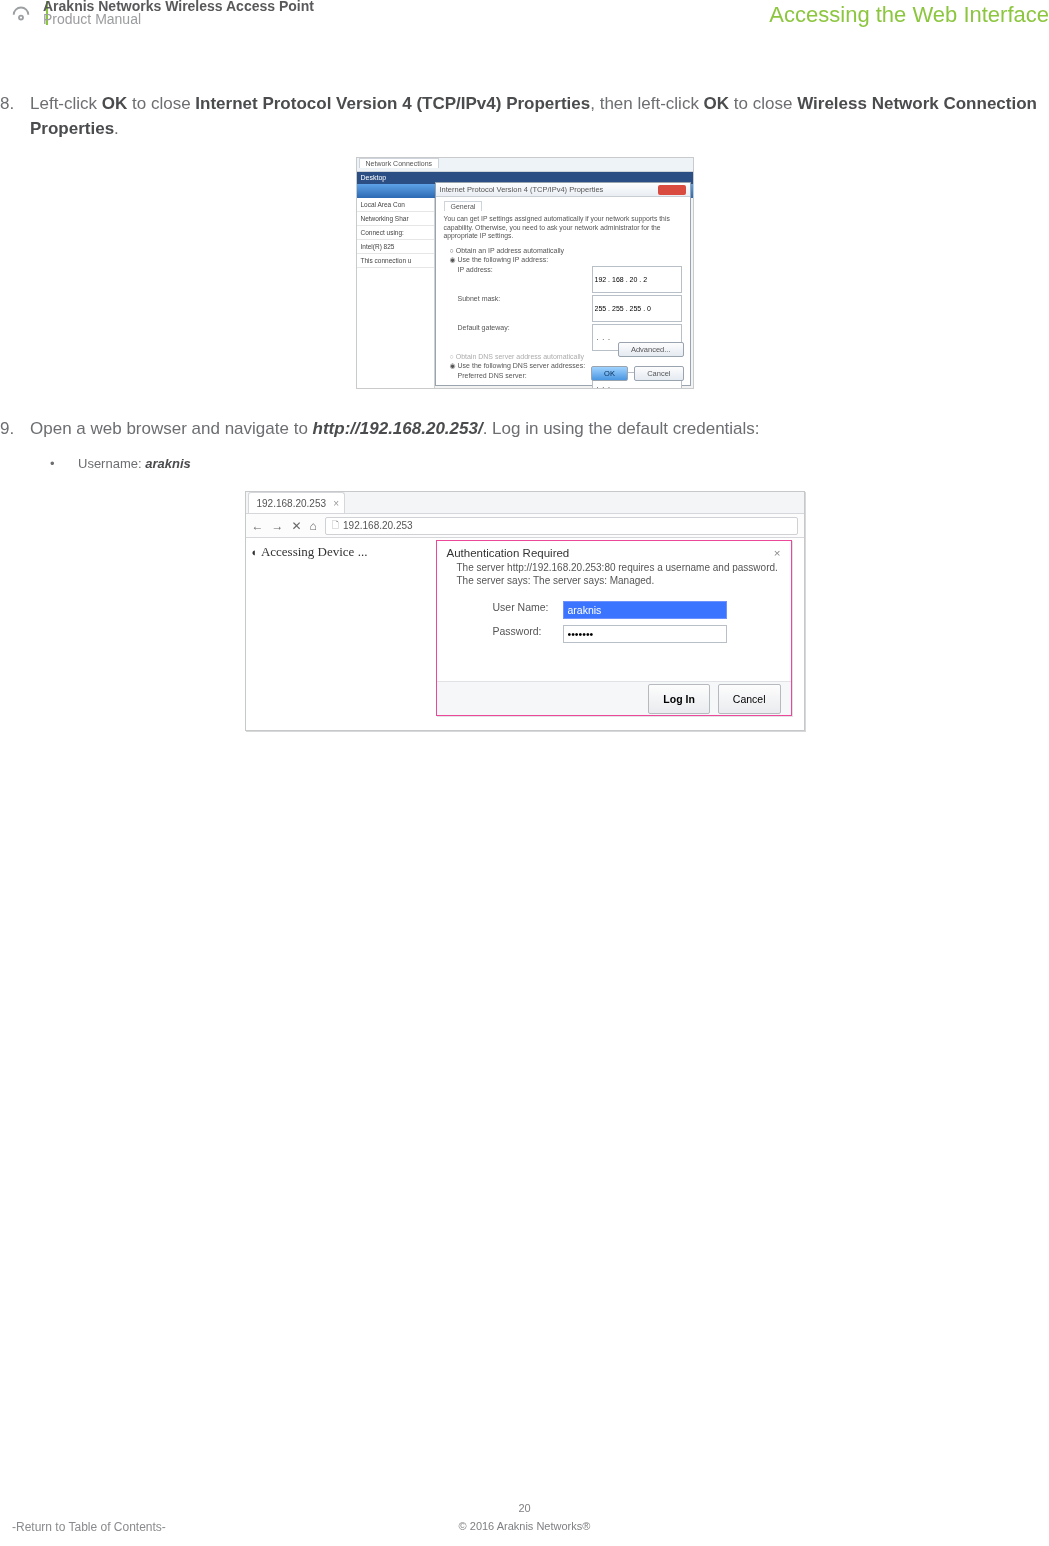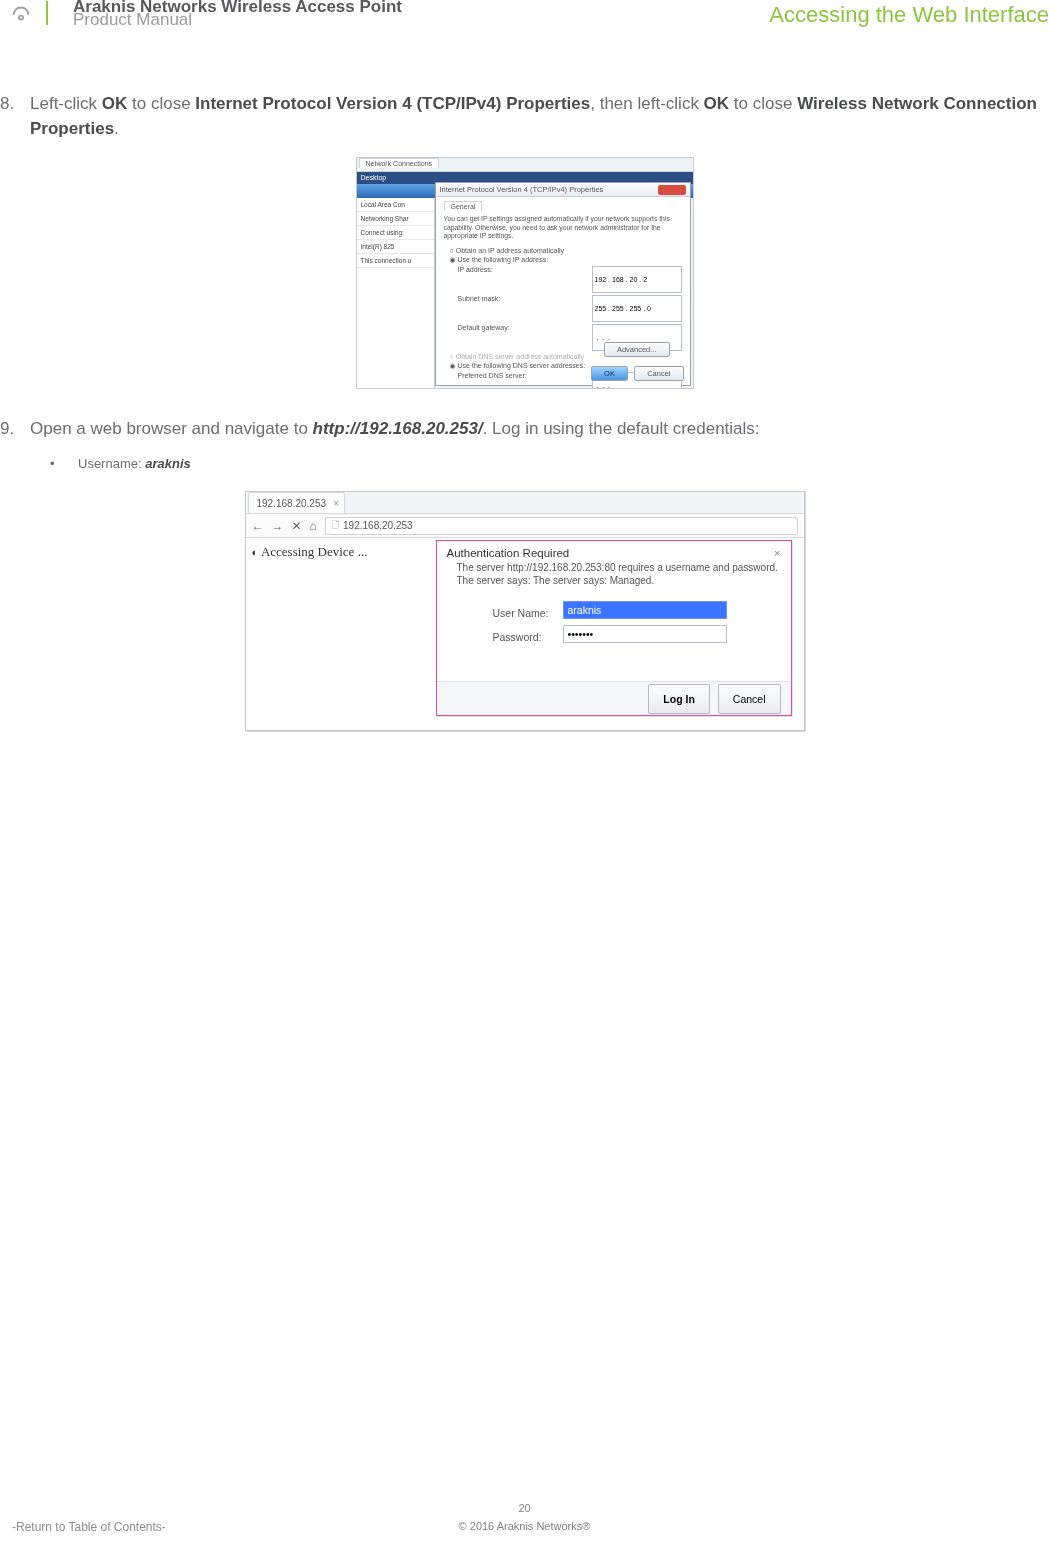--- a/index.html
+++ b/index.html
@@ -18,21 +18,21 @@
   .logo-cell {
     position: absolute; left: 0; top: 0; width: 42px; height: 26px;
     display:flex; align-items:center; justify-content:center;
   }
   .logo-cell svg { width:22px; height:22px; }
   .green-rule {
     position:absolute; left:46px; top:1px; width:2px; height:24px;
     background:#8cc63f;
   }
   .prod-text {
-    position:absolute; left:73px; top:0; font-size:17px; line-height:13px;
+    position:absolute; left:43px; top:0; font-size:14px; line-height:13px;
   }
   .prod-text .line1 { color:#59595b; font-weight:600; }
   .prod-text .line2 { color:#9b9c9e; }
   .section-title {
     position:absolute; right:0; top:2px;
     color:#8cc63f; font-size:22px; font-weight:500;
   }
 
   
   .content { padding: 62px 0 0 0; }
@@ -77,21 +77,21 @@
   .f1-radio { font-size:7px; margin:2px 0 2px 6px; }
   .f1-radio::before{content:"○ "; }
   .f1-radio.sel::before{content:"◉ "; }
   .f1-field { display:flex; justify-content:space-between; margin:2px 0 2px 14px; font-size:7px;}
   .f1-field input{ width:90px; height:27px; font-size:7px; padding:0 2px; border:1px solid #b9bfc6;}
   .f1-check { font-size:7px; margin:8px 0 0 6px;}
   .f1-check::before{content:"☐ ";}
   .f1-btnrow{ position:absolute; bottom:4px; right:6px;text-align:center; }
   .f1-btn{ display:inline-block; border:1px solid #9aa4af; background:linear-gradient(#fdfdfd,#e4eaf1); font-size:7.5px; padding:2px 12px; border-radius:2px; margin-left:4px;}
   .f1-btn.ok{ background:linear-gradient(#9fd3ff,#4a96e2); color:#062a52; }
-  .f1-btn.adv{ position:absolute; right:20px; bottom:28px;margin-left:32px; }
+  .f1-btn.adv{ position:absolute; right:6px; bottom:28px;margin-left:32px; }
 
   
   .fig2-box{
     width:560px; height:240px; border:1px solid #c7c8ca; background:#fff;
     font-size:11px; color:#444; position:relative; overflow:hidden;
     box-shadow:1px 1px 0 #d7d8da;
   }
   .f2-tab{
     height:22px; background:#f4f5f7; border-bottom:1px solid #d5d7da;
   }
@@ -122,21 +122,21 @@
   .f2-dialog{
     position:absolute; left:190px; top:2px; width:356px; height:176px;
     border:1px solid #ec4899; background:#fff; box-shadow:1px 1px 0 #e2e3e6;
   }
   .f2-d-title{
     font-size:11.5px; color:#333; padding:6px 10px 2px;
     display:flex; justify-content:space-between;
   }
   .f2-d-title .x{ color:#888; }
   .f2-d-msg{ font-size:10px; color:#555; padding:0 10px 8px; line-height:1.3;margin-left:10px;}
-  .f2-row{ display:flex; align-items:flex-end; margin:6px 0 0 56px; font-size:10.5px; }
+  .f2-row{ display:flex; align-items:flex-start; margin:6px 0 0 56px; font-size:10.5px; }
   .f2-row label{ width:70px; color:#555; }
   .f2-row input{ width:164px; height:18px; border:1px solid #b9bfc6; font-size:10.5px; padding:1px 4px;}
   .f2-row input.sel{ background:#3a74ff; color:#fff; border-color:#6d91ff;}
   .f2-bbar{
     position:absolute; bottom:0; left:0; right:0; height:34px;
     border-top:1px solid #e1e2e5; background:#f6f7f8;
     display:flex; justify-content:flex-end; align-items:center; padding-right:10px; gap:8px;
   }
   .f2-bbar button{
     height:30px; padding:0 14px; font-size:10.5px;

